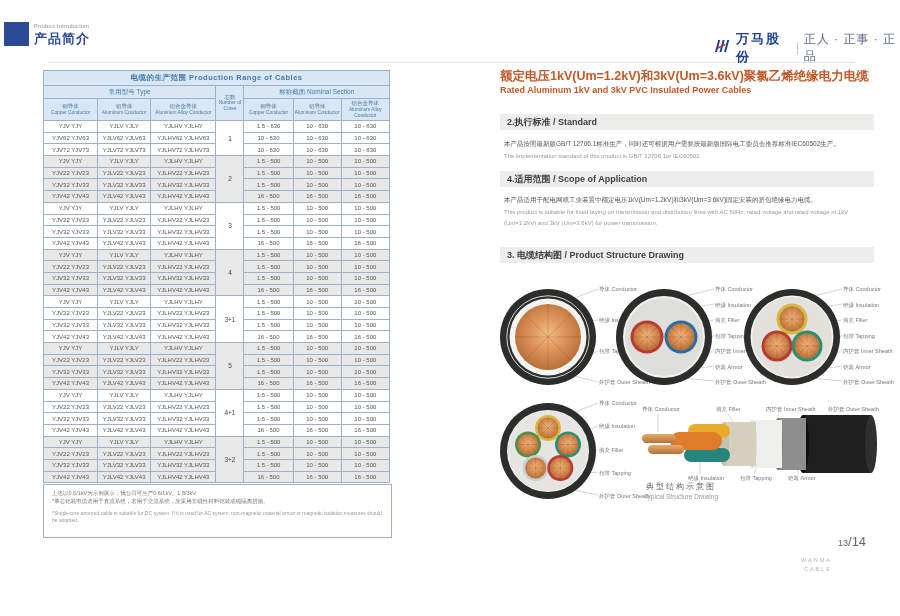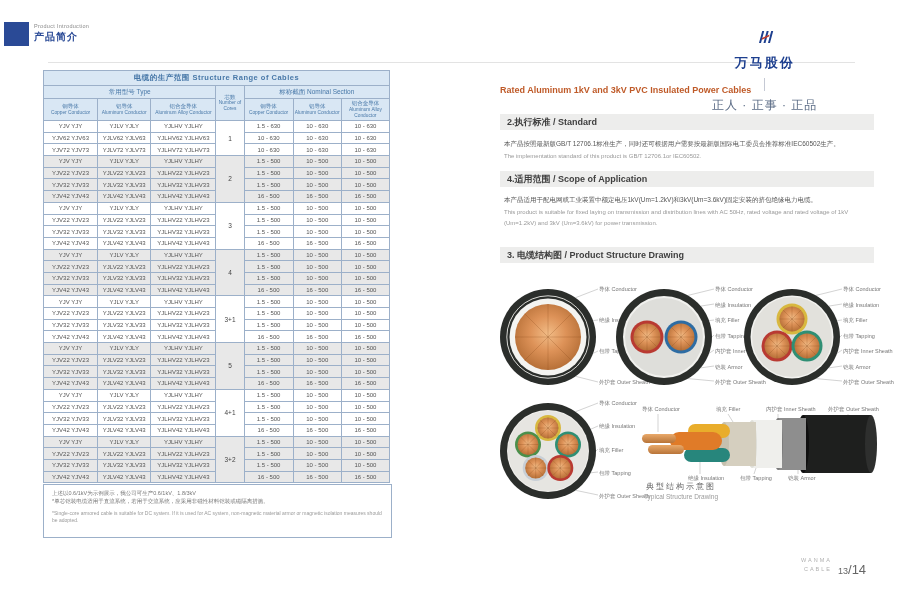--- a/index.html
+++ b/index.html
@@ -2,23 +2,23 @@
 <html><head>
 <meta charset="utf-8">
 <style>
   html,body{margin:0;padding:0;background:#fff;}
   .page{position:relative;width:900px;height:616px;background:#ffffff;overflow:hidden;
         font-family:"Liberation Sans","DejaVu Sans",sans-serif;}
 
   
   .logo-square{position:absolute;left:4px;top:22px;width:25px;height:24px;background:#2a4a96;}
   .eyebrow{position:absolute;left:34px;top:23px;font-size:5.5px;color:#8a8a8a;letter-spacing:.3px;}
-  .section-title{position:absolute;left:34px;top:30px;font-size:10px;font-weight:bold;color:#2a4a96;letter-spacing:1px;}
+  .section-title{position:absolute;left:34px;top:30px;font-size:13px;font-weight:bold;color:#2a4a96;letter-spacing:1px;}
   .header-rule{position:absolute;left:48px;top:62px;width:807px;height:1px;background:#e3e3e3;}
-  .brand{position:absolute;left:712px;top:30px;display:flex;align-items:center;gap:6px;flex-direction:column;}
+  .brand{position:absolute;left:712px;top:30px;display:flex;align-items:center;gap:6px;}
   .brand-mark{display:inline-block;}
   .brand-name{font-size:13px;font-weight:bold;color:#1d3f8f;letter-spacing:2px;}
   .brand-divider{width:1px;height:13px;background:#c5c9d4;}
   .brand-slogan{font-size:12px;color:#5a6b85;letter-spacing:1px;}
 
   
   .cable-table{position:absolute;left:43px;top:70px;width:347px;border-collapse:collapse;table-layout:fixed;}
   .cable-table th,.cable-table td{border:1px solid #9cb0c9;padding:0;text-align:center;overflow:hidden;}
   .t-title{height:14px;background:#d9e7f4;color:#4878a8;font-size:7.5px;font-weight:bold;letter-spacing:.5px;}
   .t-group{height:12px;background:#d9e7f4;color:#4878a8;font-size:6.5px;font-weight:normal;}
@@ -49,21 +49,21 @@
   .fig .lbl{position:absolute;left:101px;font-size:5.5px;color:#777;white-space:nowrap;}
   .cutaway{position:absolute;left:628px;top:406px;width:256px;height:78px;}
   .cutaway .lbl{position:absolute;font-size:5.5px;color:#777;white-space:nowrap;}
   .caption{position:absolute;left:596px;top:481px;width:170px;text-align:center;}
   .caption .zh{font-size:8px;color:#666;letter-spacing:2px;}
   .caption .en{font-size:6.5px;color:#9a9a9a;margin-top:1px;}
 
   
   .footer-brand{position:absolute;left:788px;top:556px;width:44px;text-align:right;
                 font-size:5.5px;letter-spacing:2px;color:#b0b0b0;line-height:1.6;}
-  .page-num{position:absolute;left:838px;top:560px;color:#666;}
+  .page-num{position:absolute;left:838px;top:532px;color:#666;}
   .page-num .cur{font-size:9px;} .page-num .tot{font-size:13px;font-weight:300;}
   .hidden-defs{position:absolute;width:0;height:0;}
 </style>
 </head>
 <body>
 
 <div class="page">
 
   <svg class="hidden-defs" aria-hidden="true">
     <defs>
@@ -115,21 +115,21 @@
       <col style="width:54px">
         <col style="width:53px">
         <col style="width:65px">
       <col style="width:28px">
         <col style="width:49px">
         <col style="width:48px">
         <col style="width:48px">
     </colgroup>
     <thead>
       <tr>
-        <th colspan="7" class="t-title">电缆的生产范围 Structure Range of Cables</th>
+        <th colspan="7" class="t-title">电缆的生产范围 Production Range of Cables</th>
       </tr>
       <tr>
         <th colspan="3" class="t-group">常用型号 Type</th>
         <th rowspan="2" class="t-sub">
           <span>芯数</span>
           <span class="en">Number of Cores</span>
         </th>
         <th colspan="3" class="t-group">标称截面 Nominal Section</th>
       </tr>
       <tr id="subhead-row">
@@ -400,20 +400,21 @@
         </tr>
       </tbody>
   </table>
 
   <div class="notes-box">
     <div>上述以0.6/1kV为示例展示，我公司可生产0.6/1kV、1.8/3kV</div>
     <div>*单芯铠装电缆适用于直流系统，若用于交流系统，应采用非磁性材料铠装或磁隔离措施。</div>
     <div class="en">*Single-core armored cable is suitable for DC system. If it is used for AC system, non-magnetic material armor or magnetic isolation measures should be adopted.</div>
   </div>
 
+  <div class="r-title-zh">额定电压1kV(Um=1.2kV)和3kV(Um=3.6kV)聚氯乙烯绝缘电力电缆</div>
   <div class="r-title-en">Rated Aluminum 1kV and 3kV PVC Insulated Power Cables</div>
 
   <div class="sec-bar sec1">2.执行标准 / Standard</div>
   <div class="sec-body body1">
     <div class="zh">本产品按照最新版GB/T 12706.1标准生产，同时还可根据用户需要按最新版国际电工委员会推荐标准IEC60502生产。</div>
     <div class="en">The implementation standard of this product is GB/T 12706.1or IEC60502.</div>
   </div>
 
   <div class="sec-bar sec2">4.适用范围 / Scope of Application</div>
   <div class="sec-body body2">

